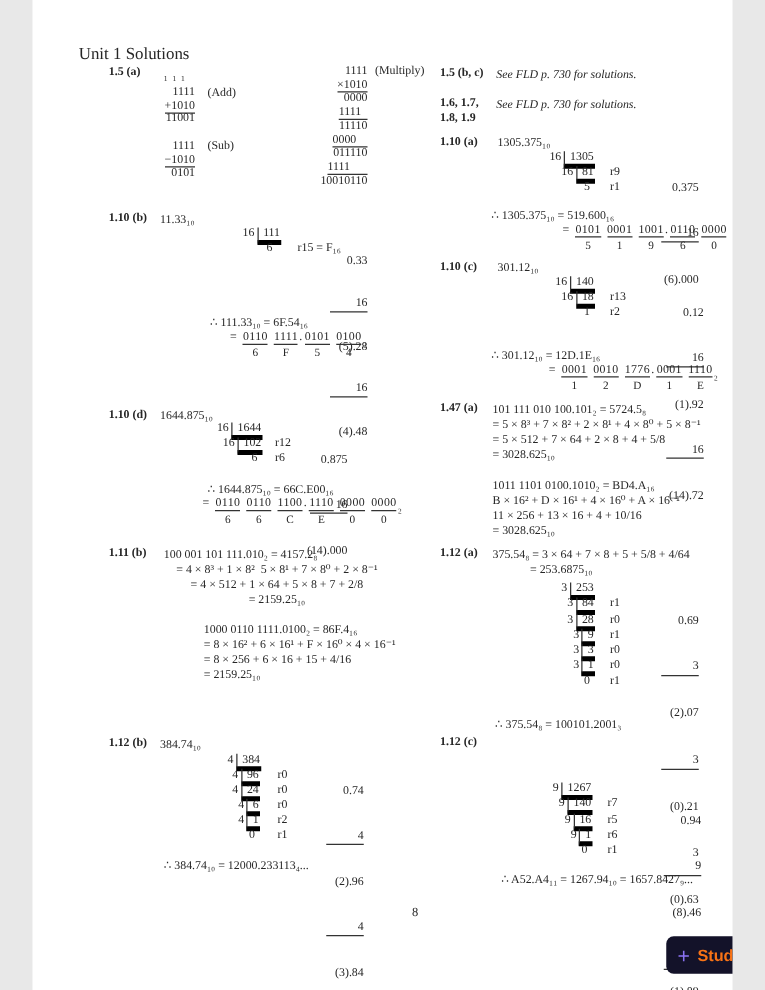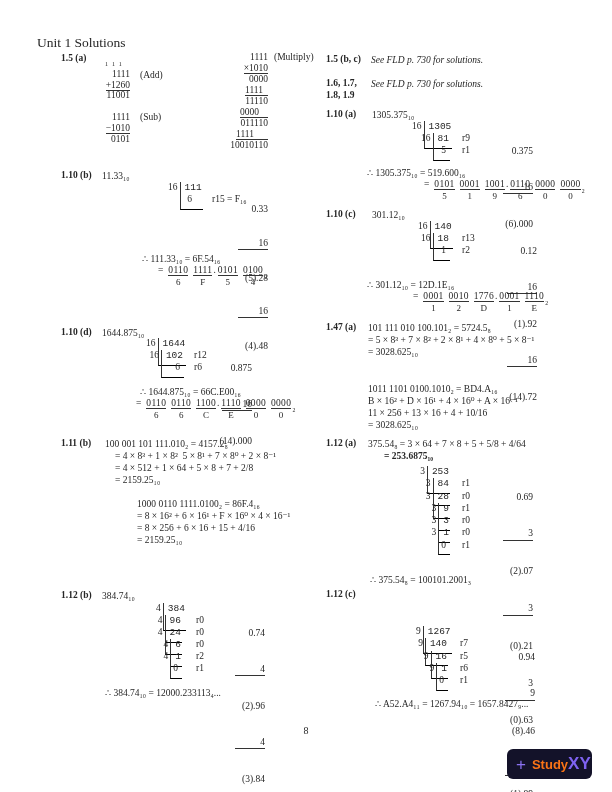--- a/index.html
+++ b/index.html
@@ -1,44 +1,44 @@
 <!DOCTYPE html>
 <html><head>
 <meta charset="utf-8">
 <style>
   html,body{margin:0;padding:0;background:#e8e8e8;}
-  .page{position:relative;width:612px;height:792px;background:#ffffff;color:#262626;
+  .page{position:relative;width:560px;height:792px;background:#ffffff;color:#262626;
         font-family:"Liberation Serif","DejaVu Serif",serif;overflow:hidden;margin:0 auto;}
   .abs{position:absolute;}
   .it{font-style:italic;}
   .title{font-size:13.5px;}
   .lbl{font-size:9.5px;font-weight:bold;white-space:pre;}
   .line{font-size:9.5px;line-height:12px;white-space:pre;}
-  .ind10{margin-left:10px;}
-  .ind30{margin-left:16px;font-weight:bold;}
+  .ind10{margin-left:10px;text-align:center;}
+  .ind30{margin-left:30px;}
   .ind35{margin-left:35px;}
 
   
   .ncol{font-size:9.5px;text-align:right;}
   .nrow{height:10.5px;line-height:10.5px;white-space:pre;}
   .mrow{height:11px;line-height:11px;white-space:pre;}
   .carry{font-size:6px;letter-spacing:1.2px;height:9px;line-height:9px;text-align:right;padding-right:7px;}
   .u{border-bottom:1px solid #333;display:inline-block;line-height:10px;}
   .sh1{padding-right:5px;}
   .sh2{padding-right:9px;}
   .sh3{padding-right:14px;}
   .optag{font-size:9.5px;white-space:pre;}
 
   
   .dvt{font-size:9.5px;}
   .drow{display:flex;align-items:baseline;height:12px;}
   .tall .drow{height:12.3px;}
   .dleft{display:block;width:var(--w,38px);text-align:right;white-space:pre;}
   .dsor{padding-right:2px;}
-  .ddnd{border-left:1px solid #333;border-bottom:1px solid #000000;padding:0 1px 16px 4px;font-family:Liberation Mono, monospace;}
+  .ddnd{border-left:1px solid #333;border-bottom:4px solid #000000;padding:0 1px 0 4px;}
   .dq{padding-right:4px;}
   .drem{margin-left:var(--rm,12px);white-space:pre;}
 
   
   .frt{font-size:9.5px;text-align:right;white-space:pre;}
   .frow{display:block;}
   .frbar{display:inline-block;border-bottom:1px solid #333;min-width:30px;text-align:right;}
 
   
   .bitsline{display:flex;align-items:flex-start;font-size:9.5px;}
@@ -63,21 +63,21 @@
 
 <div class="page">
 
   <div class="abs title" style="left:37px;top:35px">Unit 1 Solutions</div>
 
   <div class="abs lbl" style="left:61px;top:53px">1.5 (a)</div>
 
   <div class="abs ncol" style="left:104px;top:60px;width:26px">
     <div class="carry">1 1 1</div>
     <div class="nrow">1111</div>
-    <div class="nrow"><span class="u">+1260</span></div>
+    <div class="nrow"><span class="u">+1010</span></div>
     <div class="nrow">11001</div>
   </div>
   <div class="abs optag" style="left:140px;top:70px">(Add)</div>
 
   <div class="abs ncol" style="left:104px;top:112px;width:26px">
     <div class="nrow" style="height:11px;line-height:11px">1111</div>
     <div class="nrow" style="height:11px;line-height:11px"><span class="u">−1010</span></div>
     <div class="nrow" style="height:11px;line-height:11px">0101</div>
   </div>
   <div class="abs optag" style="left:140px;top:112px">(Sub)</div>
@@ -363,20 +363,21 @@
         <span class="bits">1110</span>
         <span class="blbl">E</span>
       </span>
     <span class="bsub">₂</span>
   </div>
 
   <div class="abs lbl" style="left:326px;top:322px">1.47 (a)</div>
   <div class="abs" style="left:368px;top:322px">
     <div class="line">101 111 010 100.101₂ = 5724.5₈</div>
     <div class="line">= 5 × 8³ + 7 × 8² + 2 × 8¹ + 4 × 8⁰ + 5 × 8⁻¹</div>
+    <div class="line">= 5 × 512 + 7 × 64 + 2 × 8 + 4 + 5/8</div>
     <div class="line">= 3028.625₁₀</div>
   </div>
   <div class="abs" style="left:368px;top:383px">
     <div class="line">1011 1101 0100.1010₂ = BD4.A₁₆</div>
     <div class="line">B × 16² + D × 16¹ + 4 × 16⁰ + A × 16⁻¹</div>
     <div class="line">11 × 256 + 13 × 16 + 4 + 10/16</div>
     <div class="line">= 3028.625₁₀</div>
   </div>
 
   <div class="abs lbl" style="left:326px;top:438px">1.12 (a)</div>

